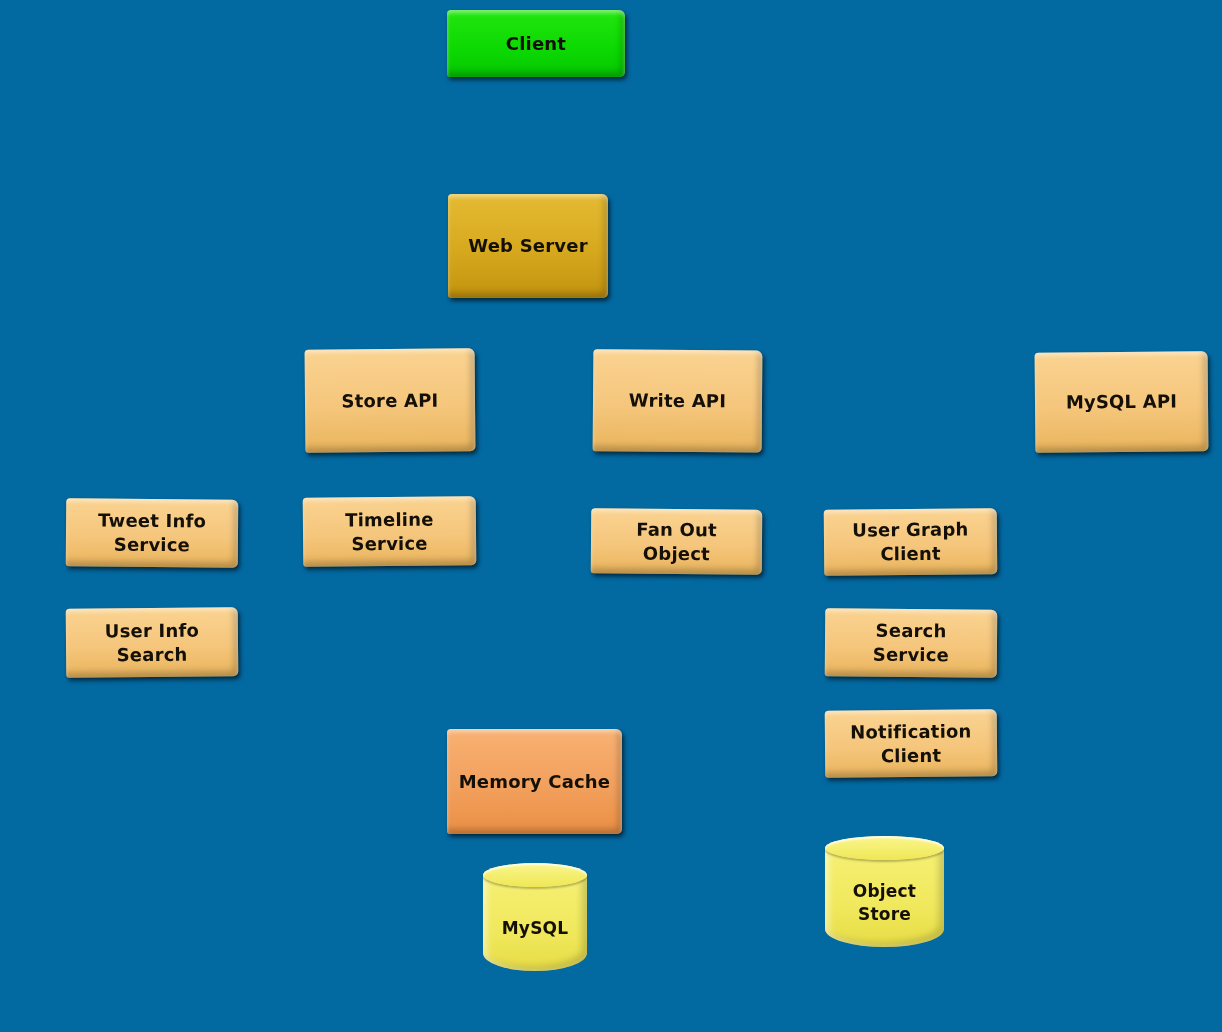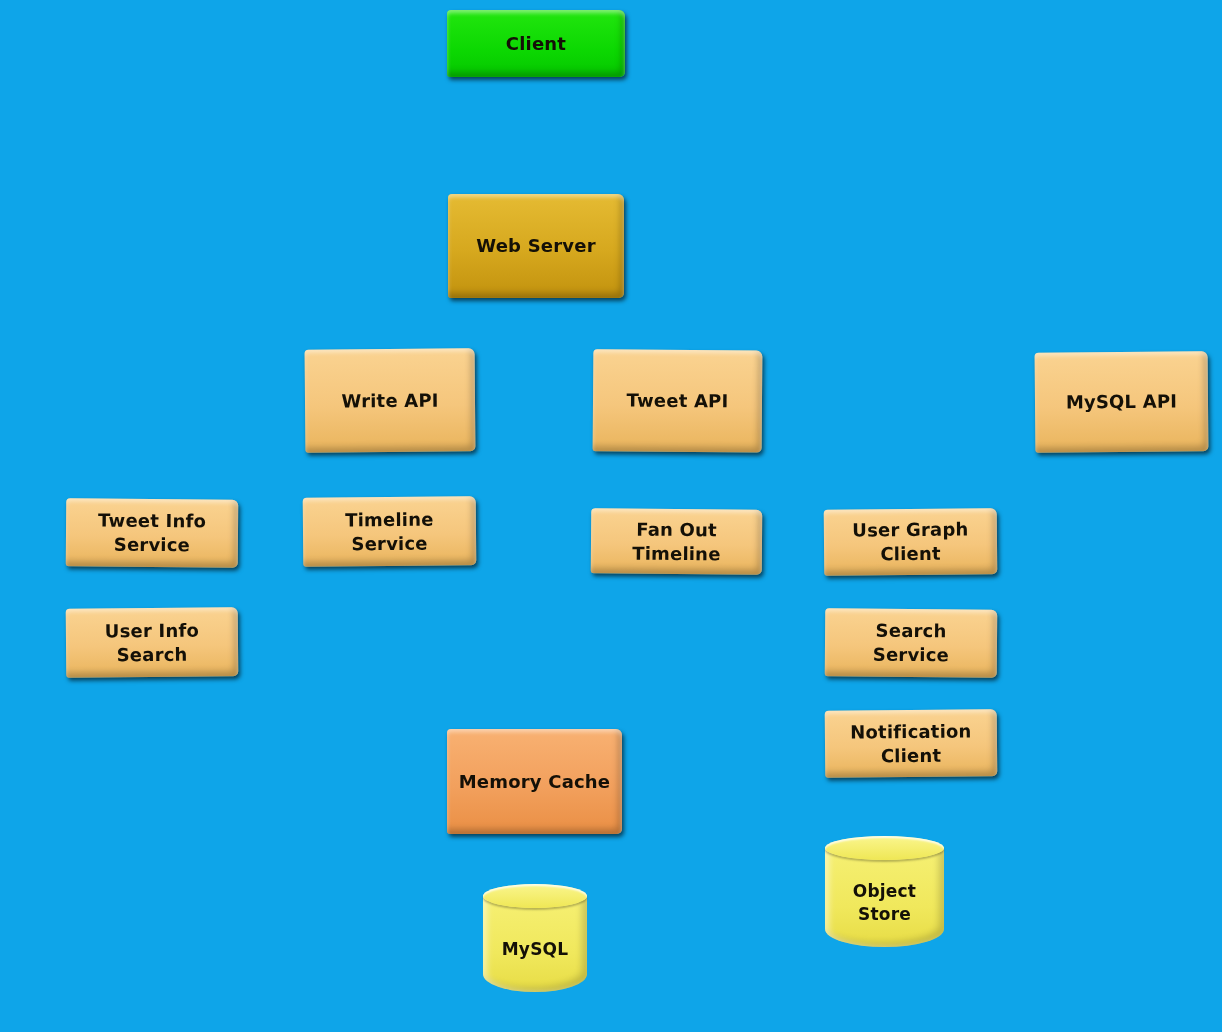--- a/index.html
+++ b/index.html
@@ -1,21 +1,21 @@
 <!DOCTYPE html>
 <html><head>
 <meta charset="utf-8">
 <style>
   html,body{margin:0;padding:0;}
   body{
     width:1222px;height:1032px;overflow:hidden;
     background:#000;
     font-family:"DejaVu Sans","Liberation Sans",sans-serif;
   }
-  .canvas{position:relative;width:1222px;height:1032px;background:#0ea5e9;}
+  .canvas{position:relative;width:1222px;height:1032px;background:#0369a1;}
 
   .node{
     position:absolute;
     display:flex;align-items:center;justify-content:center;
     text-align:center;
     font-weight:bold;
     font-size:18px;line-height:1.32;letter-spacing:0.2px;
     color:#141007;
     white-space:pre-line;
   }
@@ -29,33 +29,33 @@
   .tilt-l{transform:rotate(-0.5deg);}
   .tilt-r{transform:rotate(0.45deg);}
 
   .green {background:linear-gradient(180deg,#22e60e 0%,#0cd802 60%,#05c700 100%);}
   .gold  {background:linear-gradient(180deg,#e5bb33 0%,#d6a81e 55%,#c2920e 100%);}
   .tan   {background:linear-gradient(180deg,#fad391 0%,#f5c67c 55%,#e9b45c 100%);}
   .orange{background:linear-gradient(180deg,#f8b172 0%,#f2a05d 55%,#ea8f44 100%);justify-content:center;}
 
   
   .n-client       {left:447px;top:10px; width:178px;height:67px;}
-  .n-web-server   {left:448px;top:194px;width:176px;height:104px;}
+  .n-web-server   {left:448px;top:194px;width:160px;height:104px;}
   .n-read-api     {left:305px;top:349px;width:170px;height:103px;}
   .n-write-api    {left:593px;top:350px;width:169px;height:102px;}
   .n-search-api   {left:1035px;top:352px;width:173px;height:100px;}
   .n-tweet-info   {left:66px; top:499px;width:172px;height:68px;}
   .n-timeline     {left:303px;top:497px;width:173px;height:69px;}
   .n-fan-out      {left:591px;top:509px;width:171px;height:65px;}
   .n-user-graph   {left:824px;top:509px;width:173px;height:66px;}
   .n-user-info    {left:66px; top:608px;width:172px;height:69px;}
   .n-search-svc   {left:825px;top:609px;width:172px;height:68px;}
   .n-notification {left:825px;top:710px;width:172px;height:67px;}
   .n-memory-cache {left:447px;top:729px;width:175px;height:105px;}
-  .n-mysql        {left:483px;top:884px;width:104px;height:108px;}
+  .n-mysql        {left:483px;top:863px;width:104px;height:108px;}
   .n-object-store {left:825px;top:836px;width:119px;height:111px;}
 
   
   .cylinder{display:block;}
   .cyl-body{
     position:absolute;left:0;right:0;top:11px;bottom:0;
     background:linear-gradient(180deg,#f6f074 0%,#f0e85c 60%,#e7dc45 100%);
     border-radius:0 0 50% 50% / 0 0 18px 18px;
     box-shadow:inset 4px 0 6px rgba(255,255,255,0.5), inset -5px -4px 7px rgba(0,0,0,0.18);
   }
@@ -79,44 +79,44 @@
 
   <div class="node box green n-client">
     <span>Client</span>
   </div>
 
   <div class="node box gold n-web-server">
     <span>Web Server</span>
   </div>
 
   <div class="node box tan n-read-api tilt-l">
-    <span>Write API</span>
+    <span>Store API</span>
   </div>
 
   <div class="node box tan n-write-api tilt-r">
-    <span>Tweet API</span>
+    <span>Write API</span>
   </div>
 
   <div class="node box tan n-search-api tilt-l">
     <span>MySQL API</span>
   </div>
 
   <div class="node box tan n-tweet-info tilt-r">
     <span>Tweet Info
 Service</span>
   </div>
 
   <div class="node box tan n-timeline tilt-l">
     <span>Timeline
 Service</span>
   </div>
 
   <div class="node box tan n-fan-out tilt-r">
     <span>Fan Out
-Timeline</span>
+Object</span>
   </div>
 
   <div class="node box tan n-user-graph tilt-l">
     <span>User Graph
 Client</span>
   </div>
 
   <div class="node box tan n-user-info tilt-l">
     <span>User Info
 Search</span>

